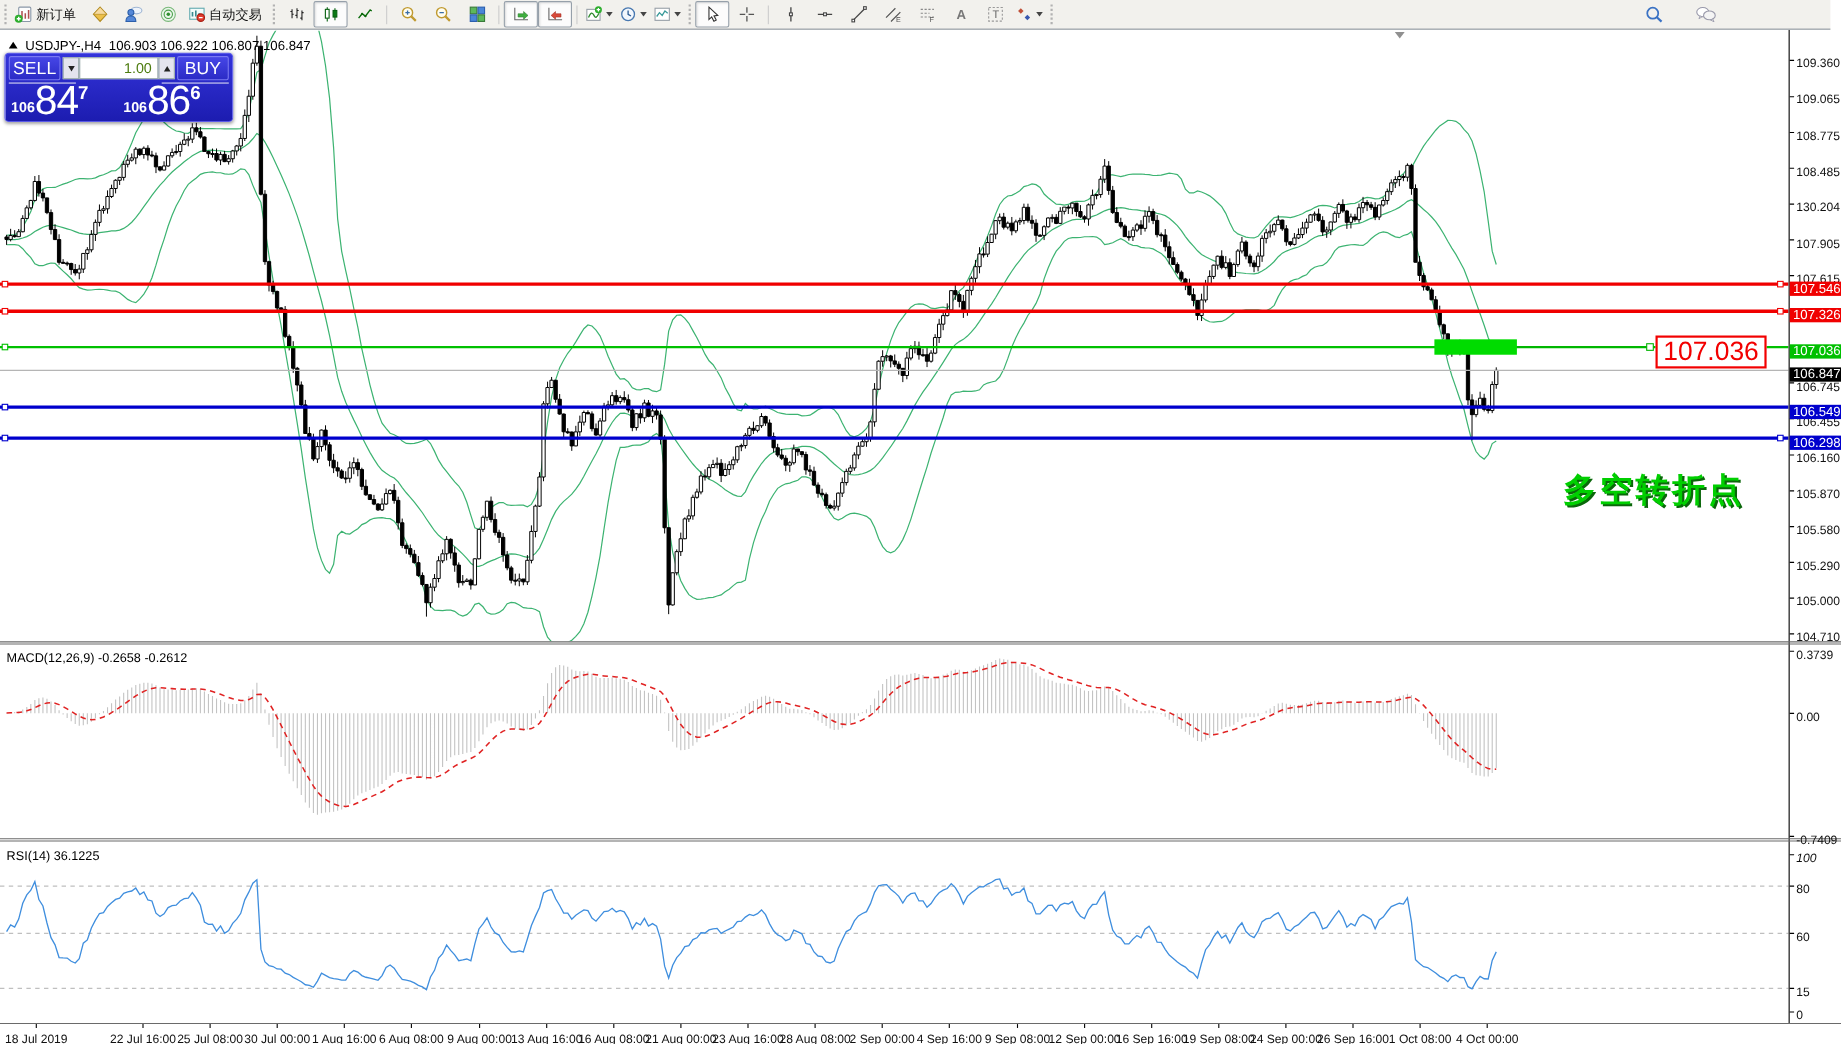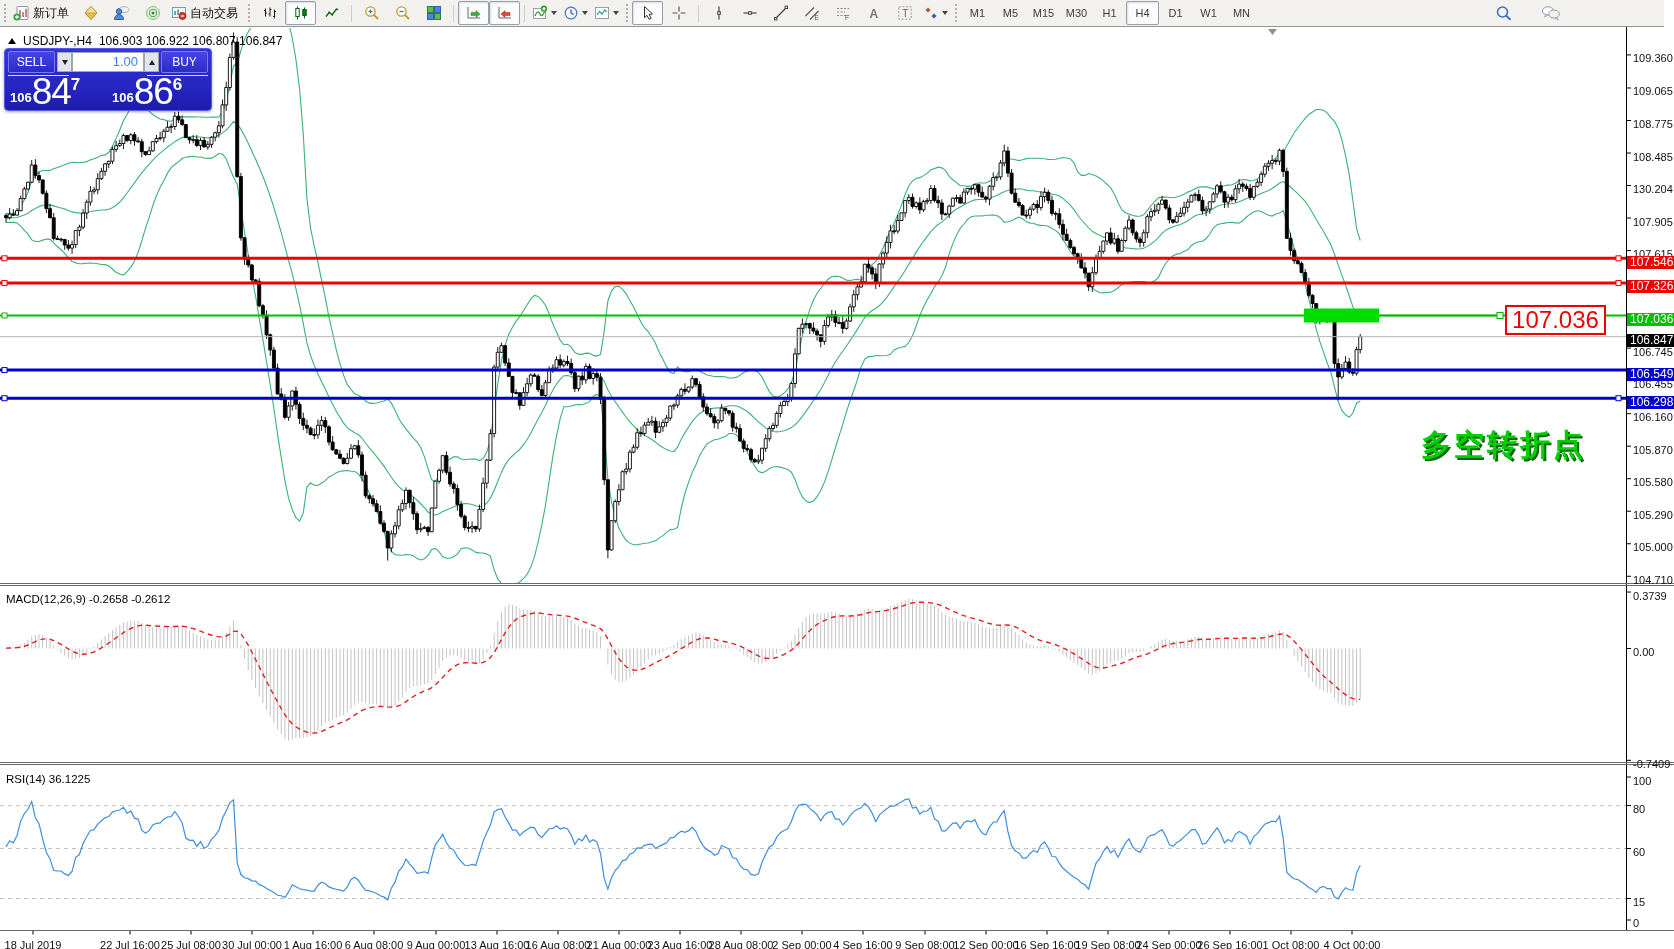--- a/index.html
+++ b/index.html
@@ -33,30 +33,30 @@
   .callout-box{position:absolute;left:1505px;top:301px;width:101px;height:30px;box-sizing:border-box;
     border:2px solid #f20000;color:#f20000;font-size:24px;line-height:26px;text-align:center;
     background:#fff;z-index:3}
   .cn-note{position:absolute;left:1421px;top:421px;font-size:30px;font-weight:bold;color:#00cf00;
     letter-spacing:3px;text-shadow:2px 2px 0 #0b670b;z-index:3;white-space:nowrap}
   
   .tpanel{position:absolute;left:4px;top:44px;width:206px;height:61px;z-index:4;
     background:linear-gradient(#3434da,#1c1cb0);border:1px solid #5a5ae8;border-radius:4px;
     box-shadow:0 1px 3px rgba(0,0,0,.35)}
   .tbtn{position:absolute;top:2px;width:47px;height:22px;background:linear-gradient(#4646e6,#2b2bc6);
-    border:1px solid #7a7af2;border-radius:2px;color:#fff;font-size:12px;text-align:center;
+    border:1px solid #7a7af2;border-radius:2px;color:#fff;font-size:16px;text-align:center;
     line-height:21px;box-sizing:border-box}
   .sellb{left:3px}.buyb{right:3px}
   .vbtn{position:absolute;top:3px;width:15px;height:20px;background:#e4e4ee;border:1px solid #9aa;
     box-sizing:border-box;display:flex;align-items:center;justify-content:center}
   .vdown{left:52px}.vup{left:139px}
   .tri-d{width:0;height:0;border-left:3.5px solid transparent;border-right:3.5px solid transparent;border-top:5px solid #222}
   .tri-u{width:0;height:0;border-left:3.5px solid transparent;border-right:3.5px solid transparent;border-bottom:5px solid #222}
   .vbox{position:absolute;left:67px;top:3px;width:72px;height:20px;background:#fff;border:1px solid #9aa;
-    box-sizing:border-box;font-size:13px;color:#3b82f6;text-align:right;line-height:18px;padding-right:5px}
+    box-sizing:border-box;font-size:13px;color:#4d7c0f;text-align:right;line-height:18px;padding-right:5px}
   .uline{position:absolute;top:26px;height:1px;background:#dadaf2}
   .u1{left:3px;width:61px}.u2{right:3px;width:61px}
   .bprice{position:absolute;top:25px;color:#fff;display:flex;align-items:flex-end;height:34px}
   .bp-sell{left:5px}.bp-buy{left:107px}
   .bsmall{font-size:13px;font-weight:bold;margin-bottom:3px}
   .bbig{font-size:37px;line-height:33px;letter-spacing:-1px}
   .bsup{font-size:17px;font-weight:bold;margin-bottom:13px}
 </style>
 </head>
 <body>
@@ -288,31 +288,20 @@
   <div class="tb">
       <span>
         <svg width="16" height="16" viewBox="0 0 16 16">
           <path d="M5 2.5L7.5 5 5 7.5 2.5 5z" fill="#c05038"></path>
           <path d="M11 8.5L13.5 11 11 13.5 8.5 11z" fill="#3858b0"></path>
         </svg>
       </span>
       <span class="caret"></span>
     </div>
   <div class="grip"></div>
-  <div style="display:flex">
-      <div class="tb tf">M1</div>
-      <div class="tb tf">M5</div>
-      <div class="tb tf">M15</div>
-      <div class="tb tf">M30</div>
-      <div class="tb tf">H1</div>
-      <div class="tb tf on">H4</div>
-      <div class="tb tf">D1</div>
-      <div class="tb tf">W1</div>
-      <div class="tb tf">MN</div>
-    </div>
   <div class="toolbar-right">
     <div class="tb">
         <span>
           <svg width="18" height="17" viewBox="0 0 18 17">
             <circle cx="7.5" cy="7" r="5" fill="none" stroke="#3a72c4" stroke-width="1.6"></circle>
             <path d="M11.2 10.7l4.3 4" stroke="#3a72c4" stroke-width="2"></path>
           </svg>
         </span>
       </div>
     <div class="tb">
@@ -478,21 +467,21 @@
     <div class="tick" style="top: 374.121px; left: 1633px;">106.455</div>
     <div class="tick" style="top: 407.197px; left: 1633px;">106.160</div>
     <div class="tick" style="top: 439.712px; left: 1633px;">105.870</div>
     <div class="tick" style="top: 472.227px; left: 1633px;">105.580</div>
     <div class="tick" style="top: 504.742px; left: 1633px;">105.290</div>
     <div class="tick" style="top: 537.258px; left: 1633px;">105.000</div>
     <div class="tick" style="top: 569.773px; left: 1633px;">104.710</div>
     <div class="tick" style="top: 585.553px; left: 1633px;">0.3739</div>
     <div class="tick" style="top: 641.991px; left: 1633px;">0.00</div>
     <div class="tick" style="top: 753.825px; left: 1633px;">-0.7409</div>
-    <div class="tick" style="top: 770.51px; left: 1633px;">100</div>
+    <div class="tick" style="top: 770.51px; left: 1633px; font-style: italic;">100</div>
     <div class="tick" style="top: 799.106px; left: 1633px;">80</div>
     <div class="tick" style="top: 842px; left: 1633px;">60</div>
     <div class="tick" style="top: 892.044px; left: 1633px;">15</div>
     <div class="tick" style="top: 913.491px; left: 1633px;">0</div>
     <div class="tlabel" style="left: 33px;">18 Jul 2019</div>
     <div class="tlabel" style="left: 130px;">22 Jul 16:00</div>
     <div class="tlabel" style="left: 191px;">25 Jul 08:00</div>
     <div class="tlabel" style="left: 252px;">30 Jul 00:00</div>
     <div class="tlabel" style="left: 313px;">1 Aug 16:00</div>
     <div class="tlabel" style="left: 374px;">6 Aug 08:00</div>

